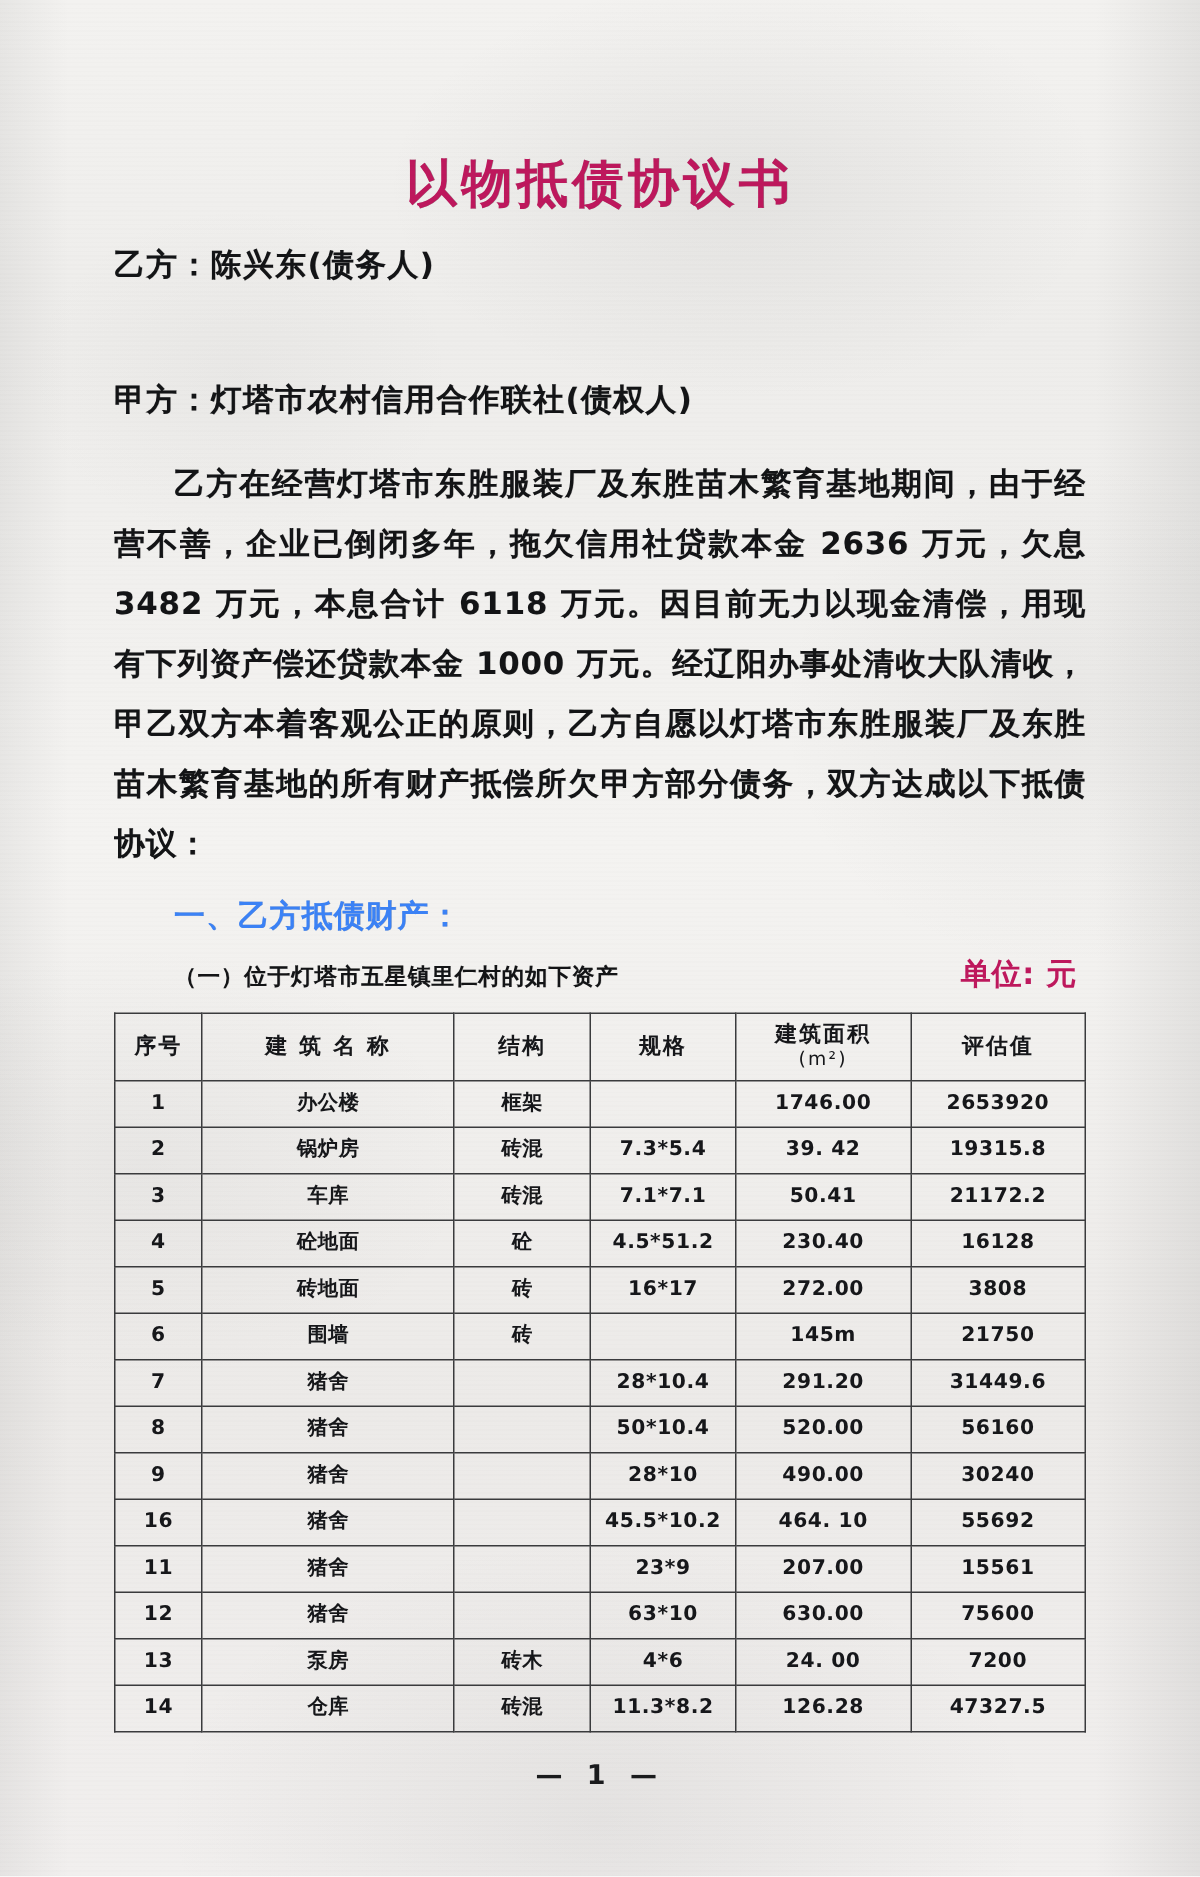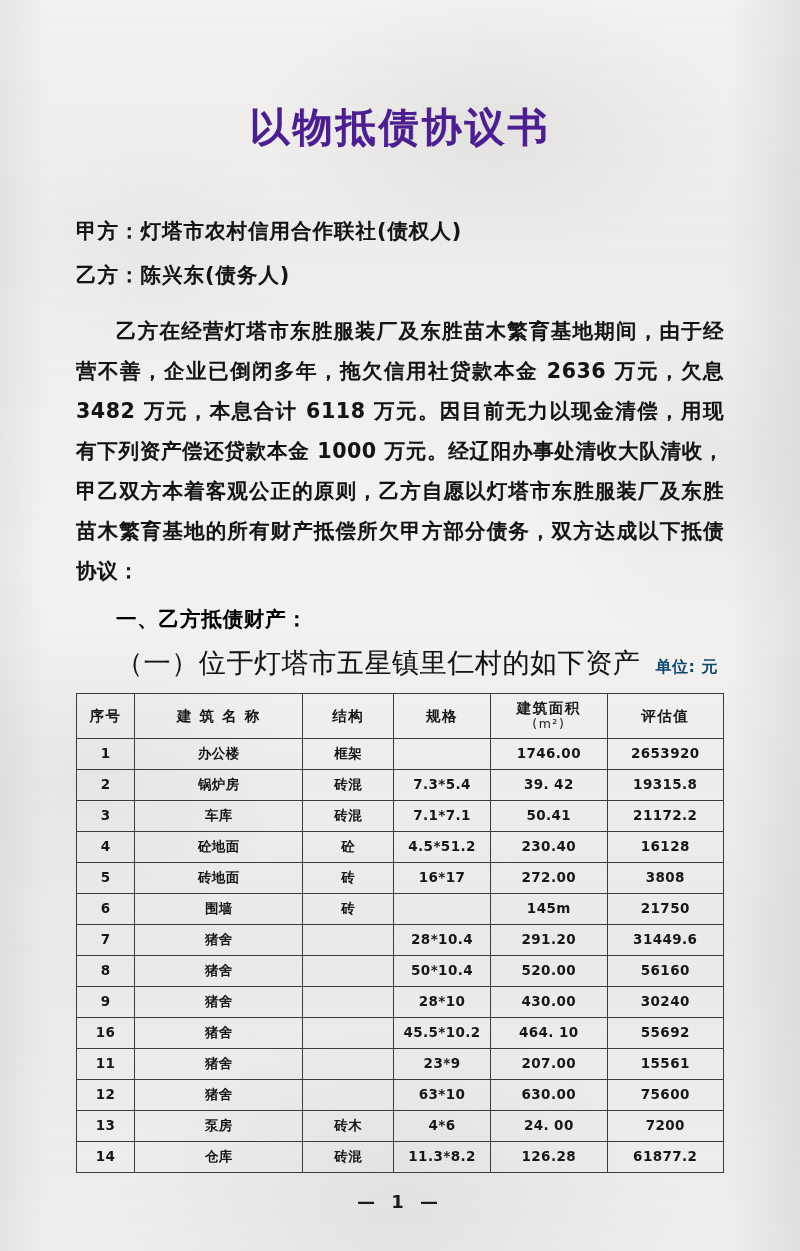--- a/index.html
+++ b/index.html
@@ -51,24 +51,24 @@
     inset: 0;
     padding: 0 76px;
     box-sizing: border-box;
     color: #17181a;
   }
 
   .doc-title {
     text-align: center;
     font-family: "DejaVu Sans", "Liberation Sans", sans-serif;
     font-weight: 700;
-    font-size: 40px;
+    font-size: 34px;
     letter-spacing: 3px;
     margin-top: 100px;
-    color: #4c1d95;
+    color: #be185d;
     text-shadow: 0.4px 0.3px 0 rgba(0,0,0,0.35);
   }
 
   .party-line {
     font-size: 20.5px;
     font-weight: 700;
     letter-spacing: 1px;
     margin-top: 0;
     color: #131416;
     text-shadow: 0.3px 0.2px 0 rgba(0,0,0,0.25);
@@ -88,44 +88,44 @@
     color: #131416;
     text-shadow: 0.3px 0.2px 0 rgba(0,0,0,0.22);
   }
 
   .section-head {
     margin-top: 14px;
     font-size: 20.5px;
     font-weight: 700;
     letter-spacing: 0.8px;
     text-indent: 40px;
-    color: #000000;
+    color: #3b82f6;
     text-shadow: 0.3px 0.2px 0 rgba(0,0,0,0.22);
   }
 
   .subsection-row {
     margin-top: 12px;
     display: flex;
     align-items: baseline;
     justify-content: space-between;
     padding-left: 40px;
     padding-right: 6px;
   }
   .subsection-head {
-    font-size: 27px;
-    font-weight: 400;
+    font-size: 15px;
+    font-weight: 700;
     letter-spacing: 0.6px;
     color: #131416;
     text-shadow: 0.3px 0.2px 0 rgba(0,0,0,0.22);
   }
   .unit-note {
-    font-size: 16px;
+    font-size: 20px;
     font-weight: 700;
     letter-spacing: 0.5px;
-    color: #0c4a6e;
+    color: #be185d;
   }
 
   
   table.assets {
     margin-top: 12px;
     width: 100%;
     border-collapse: collapse;
     table-layout: fixed;
     font-weight: 700;
     color: #16171a;
@@ -177,22 +177,22 @@
 </style>
 </head>
 <body>
 
 <div id="page"></div>
 
 <div id="content">
 
   <div class="doc-title">以物抵债协议书</div>
 
+  <div class="party-line" id="party-b">乙方：陈兴东(债务人)</div>
   <div class="party-line" id="party-a">甲方：灯塔市农村信用合作联社(债权人)</div>
-  <div class="party-line" id="party-b">乙方：陈兴东(债务人)</div>
 
   <div class="body-para">乙方在经营灯塔市东胜服装厂及东胜苗木繁育基地期间，由于经营不善，企业已倒闭多年，拖欠信用社贷款本金 2636 万元，欠息 3482 万元，本息合计 6118 万元。因目前无力以现金清偿，用现有下列资产偿还贷款本金 1000 万元。经辽阳办事处清收大队清收，甲乙双方本着客观公正的原则，乙方自愿以灯塔市东胜服装厂及东胜苗木繁育基地的所有财产抵偿所欠甲方部分债务，双方达成以下抵债协议：</div>
 
   <div class="section-head">一、乙方抵债财产：</div>
 
   <div class="subsection-row">
     <span class="subsection-head">（一）位于灯塔市五星镇里仁村的如下资产</span>
     <span class="unit-note">单位: 元</span>
   </div>
 
@@ -281,21 +281,21 @@
           <td></td>
           <td>50*10.4</td>
           <td>520.00</td>
           <td>56160</td>
         </tr>
         <tr>
           <td>9</td>
           <td>猪舍</td>
           <td></td>
           <td>28*10</td>
-          <td>430.00</td>
+          <td>490.00</td>
           <td>30240</td>
         </tr>
         <tr>
           <td>16</td>
           <td>猪舍</td>
           <td></td>
           <td>45.5*10.2</td>
           <td>464. 10</td>
           <td>55692</td>
         </tr>
@@ -322,21 +322,21 @@
           <td>4*6</td>
           <td>24. 00</td>
           <td>7200</td>
         </tr>
         <tr>
           <td>14</td>
           <td>仓库</td>
           <td>砖混</td>
           <td>11.3*8.2</td>
           <td>126.28</td>
-          <td>61877.2</td>
+          <td>47327.5</td>
         </tr>
       </tbody>
   </table>
 
   <div class="page-number">— 1 —</div>
 </div>
 
 <div id="grain"></div>
 
 </body></html>

